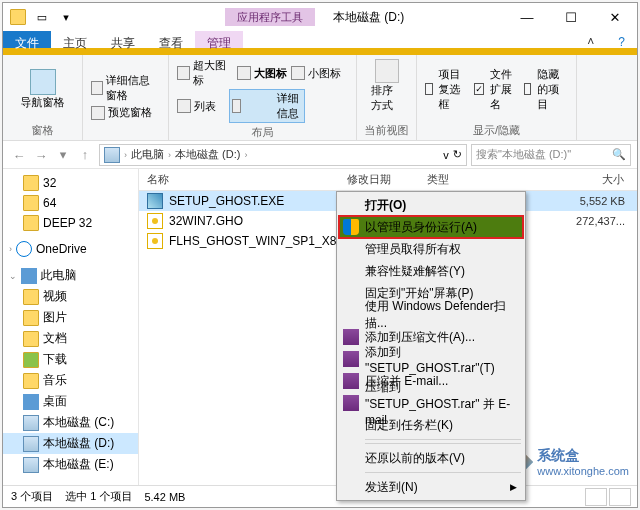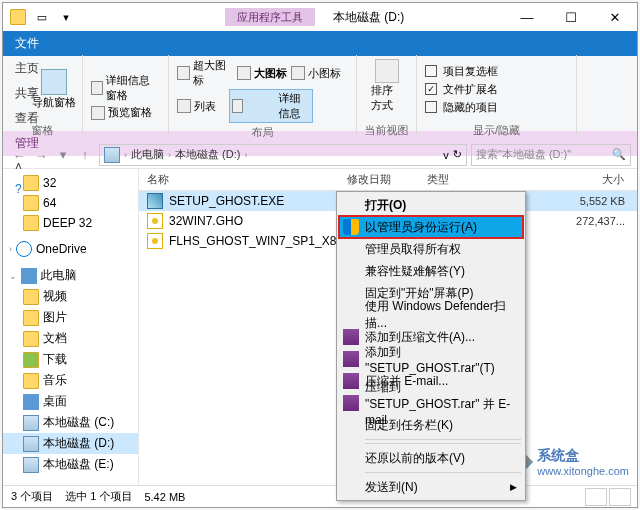--- a/index.html
+++ b/index.html
@@ -6,29 +6,29 @@
 body { background: #f5f5f5; width: 640px; height: 510px; overflow: hidden; position: relative; }
 .window { width: 636px; height: 506px; margin: 2px; background: #fff; border: 1px solid #999; position: relative; }
 .titlebar { height: 28px; display: flex; align-items: center; font-size: 11px; }
 .titlebar .qat { display: flex; gap: 2px; padding: 0 4px; }
 .titlebar .qat .qbtn { width: 22px; height: 22px; display: flex; align-items: center; justify-content: center; }
 .titlebar .ctx-tab-group { margin-left: 100px; padding-left: 44px; }
 .titlebar .ctx-tab { background: #e3c4e6; color: #6b2a6f; padding: 3px 12px; font-size: 11px; }
 .titlebar .title-text { margin-left: 18px; font-size: 12px; }
 .winbtns { position: absolute; right: 0; top: 0; display: flex; }
 .winbtns .wb { width: 44px; height: 28px; display: flex; align-items: center; justify-content: center; font-size: 13px; }
-.tabs { height: 24px; display: flex; font-size: 12px; border-bottom: 1px solid #eab308; flex-direction: column; }
+.tabs { height: 24px; display: flex; font-size: 12px; border-bottom: 7px solid #eab308; }
 .tabs .tab { padding: 4px 12px; color: #333; }
 .tabs .tab.file { background: #1979ca; color: #fff; }
 .tabs .tab.ctx { background: #f0d8f3; color: #6b2a6f; }
 .ribbon { height: 86px; background: #f5f6f7; border-bottom: 1px solid #ddd; display: flex; font-size: 11px; }
 .rgroup { border-right: 1px solid #ddd; padding: 2px 6px; display: flex; flex-direction: column; justify-content: space-between; }
 .rgroup .glabel { text-align: center; color: #666; font-size: 11px; padding-top: 2px; }
 .rgroup .gbody { flex: 1; display: flex; }
-.navgrp .gbody { flex-direction: column; align-items: flex-end; justify-content: center; }
+.navgrp .gbody { flex-direction: column; align-items: center; justify-content: center; }
 .navgrp .big { display: flex; flex-direction: column; align-items: center; }
 .sitem { display: flex; align-items: center; gap: 3px; padding: 1px 2px; }
 .sitem.sel { border: 1px solid #7ab6e8; background: #cde6f7; }
 .mockbox { width: 14px; height: 14px; border: 1px solid #888; background: #eee; }
 .sortbtn { display: flex; flex-direction: column; align-items: center; padding: 2px 8px; }
 .check { width: 12px; height: 12px; border: 1px solid #555; display: inline-flex; align-items: center; justify-content: center; font-size: 9px; margin-right: 3px; }
 .addrbar { height: 28px; display: flex; align-items: center; gap: 4px; padding: 2px 6px; font-size: 11px; border-bottom: 1px solid #e5e5e5; }
 .navarrows { display: flex; gap: 2px; }
 .navarrows .ab { width: 20px; height: 20px; border-radius: 2px; display: flex; align-items: center; justify-content: center; color: #888; font-size: 13px; }
 .addr { flex: 1; border: 1px solid #ccc; height: 22px; display: flex; align-items: center; padding: 0 4px; gap: 4px; }
@@ -55,21 +55,21 @@
 .filerow { display: flex; align-items: center; font-size: 12px; height: 20px; padding-left: 8px; gap: 6px; }
 .filerow.sel { background: #cce8ff; }
 .ficon { width: 16px; height: 16px; }
 .exeicon { background: linear-gradient(45deg,#b0e0f0,#4090c0); border: 1px solid #3070a0; }
 .ghoicon { background: #fff; border: 1px solid #e0b000; position: relative; }
 .ghoicon::after { content: ""; position: absolute; width: 6px; height: 6px; background: #f0c020; border-radius: 50%; top: 4px; left: 4px; }
 .filesize { position: absolute; right: 12px; font-size: 11px; color: #333; }
 .ctxmenu { position: absolute; left: 333px; top: 188px; width: 190px; background: #f0f0f0; border: 1px solid #a0a0a0; box-shadow: 2px 2px 4px rgba(0,0,0,0.3); font-size: 12px; z-index: 10; padding: 2px; }
 .ctxmenu .mi { display: flex; align-items: center; height: 22px; padding: 0 8px 0 26px; position: relative; }
 .ctxmenu .mi .micon { position: absolute; left: 4px; width: 16px; height: 16px; }
-.ctxmenu .mi.hl { outline: 2px solid #d22; outline-offset: -1px; background: #0ea5e9; }
+.ctxmenu .mi.hl { outline: 2px solid #d22; outline-offset: -1px; background: #4d7c0f; }
 .ctxmenu .mi .arrow { position: absolute; right: 6px; font-size: 9px; }
 .ctxmenu .sep { height: 1px; background: #d0d0d0; margin: 3px 2px 3px 26px; }
 .shield { background: linear-gradient(90deg,#0078d4 50%,#ffb900 50%); border-radius: 2px 2px 4px 4px; }
 .rar { background: linear-gradient(#8b4a9c,#6b2a7c); }
 .logo { position: absolute; right: 8px; bottom: 30px; font-size: 11px; color: #4a7ab8; z-index: 5; display: flex; align-items: center; gap: 4px; }
 .logo .lshape { width: 24px; height: 24px; background: linear-gradient(135deg,#ff9030,#4aa0e0); clip-path: polygon(50% 0,100% 50%,50% 100%,0 50%); }
 .status { position: absolute; bottom: 0; left: 0; right: 0; height: 22px; border-top: 1px solid #ddd; display: flex; align-items: center; font-size: 11px; padding: 0 8px; gap: 12px; background: #fff; }
 .status .viewbtns { position: absolute; right: 6px; display: flex; gap: 2px; }
 .status .vb { width: 22px; height: 18px; border: 1px solid #ccc; }
 </style>
@@ -139,36 +139,36 @@
             <span>大图标</span>
           </div>
         <div class="sitem" style="width:60px;">
             <span class="mockbox"></span>
             <span>小图标</span>
           </div>
         <div class="sitem" style="width:54px;">
             <span class="mockbox"></span>
             <span>列表</span>
           </div>
-        <div class="sitem sel" style="width:84px;gap:36px;">
+        <div class="sitem sel" style="width:76px;gap:36px;">
             <span class="mockbox"></span>
             <span>详细信息</span>
           </div>
       </div>
       <div class="glabel">布局</div>
     </div>
     <div class="rgroup" style="width:60px;">
       <div class="gbody sortbtn">
         <div style="width:24px;height:24px;background:#eee;border:1px solid #bbb;"></div>
         <span>排序方式</span>
       </div>
       <div class="glabel">当前视图</div>
     </div>
     <div class="rgroup" style="width:160px;">
-      <div class="gbody" style="flex-direction:column;justify-content:center;gap:1px;">
+      <div class="gbody" style="flex-direction:row;justify-content:center;gap:1px;">
         <div class="sitem">
             <span class="check"></span>
             <span>项目复选框</span>
           </div>
         <div class="sitem">
             <span class="check">✓</span>
             <span>文件扩展名</span>
           </div>
         <div class="sitem">
             <span class="check"></span>

